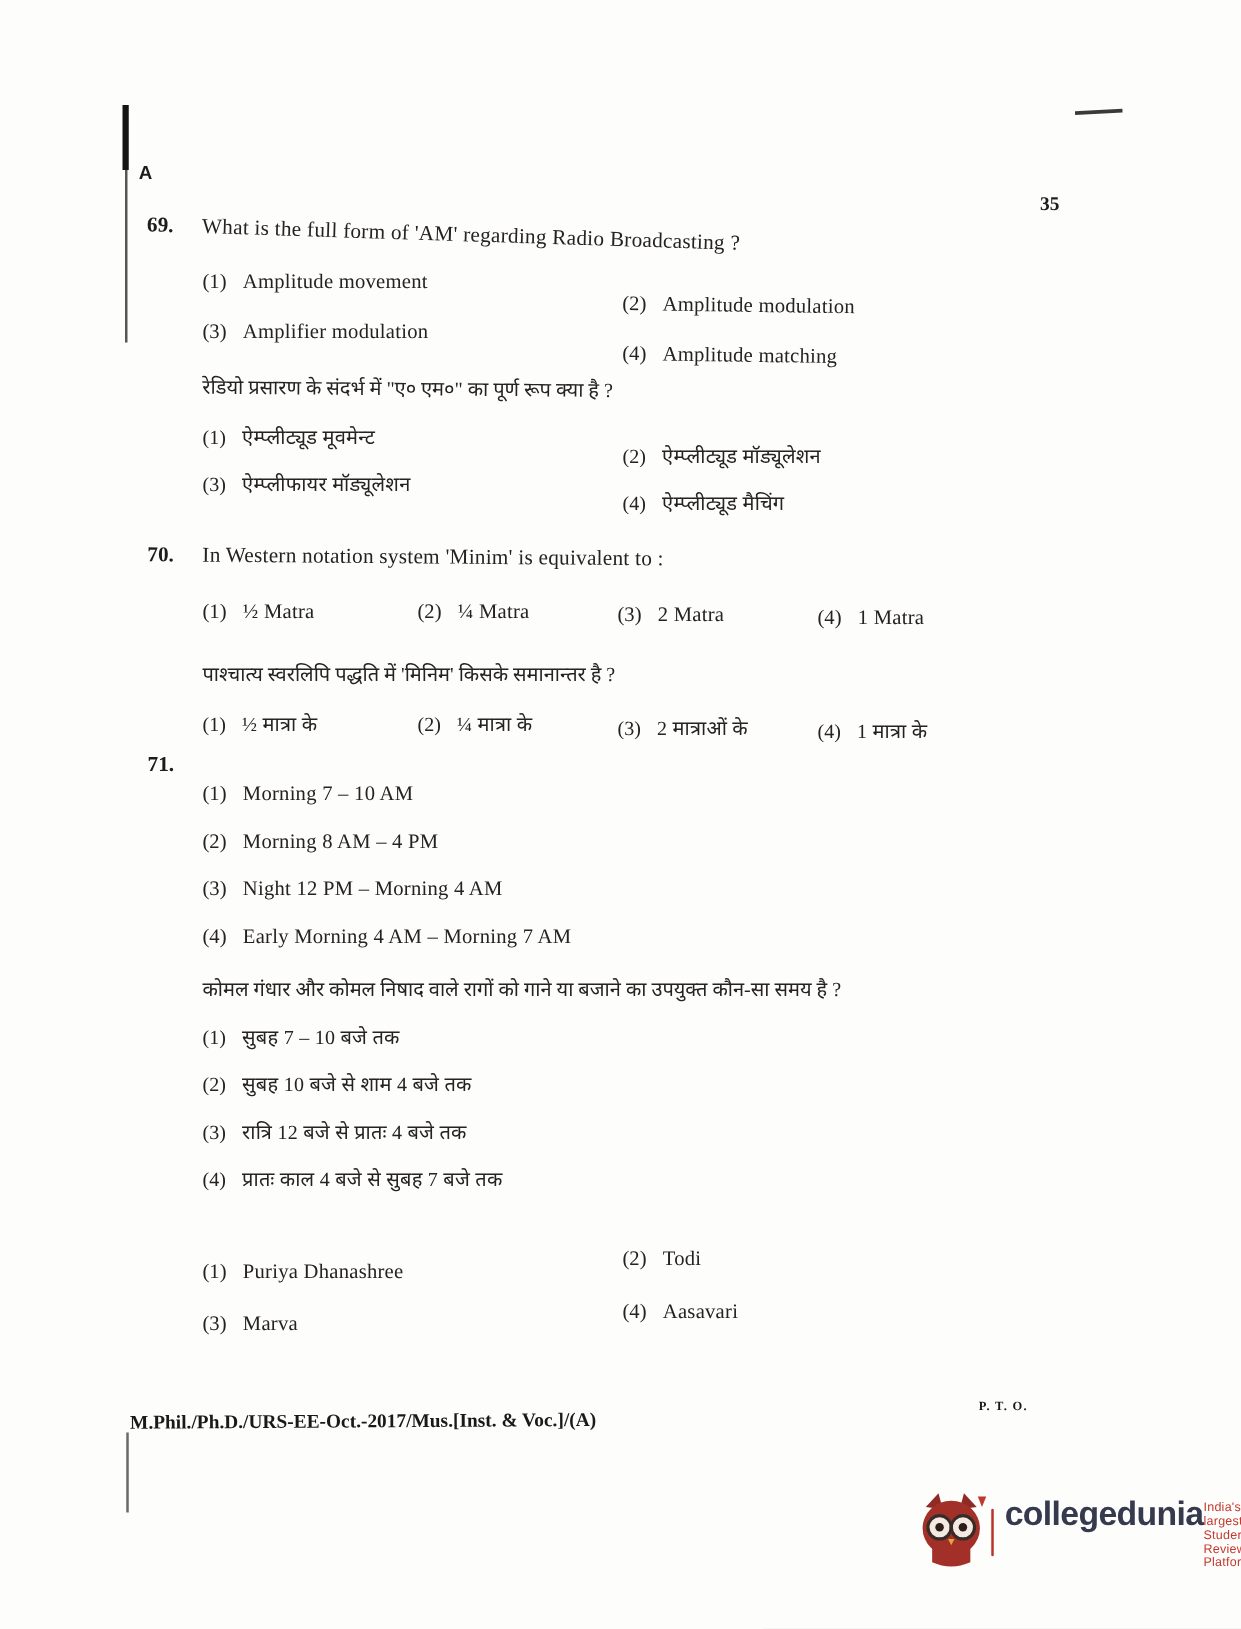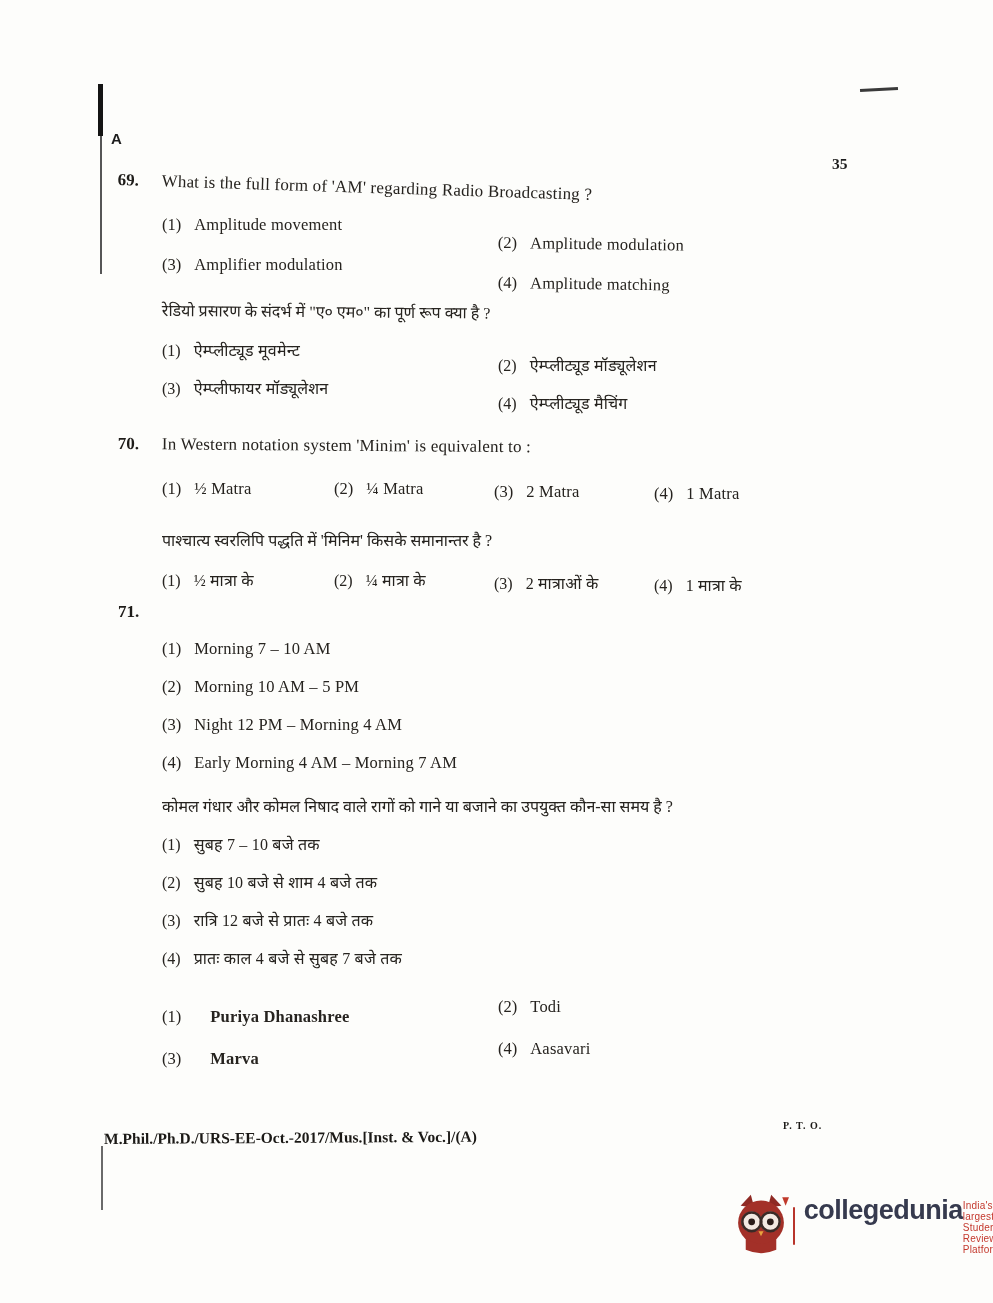--- a/index.html
+++ b/index.html
@@ -65,21 +65,21 @@
   .shift-down-sm { position: relative; top: 15px; }
   .shift-up { position: relative; top: -10px; }
   .nudge-3 { position: relative; top: 3px; }
   .nudge-4 { position: relative; top: 5px; }
 
   .opt-stack { display: flex; font-size: 16.5px; line-height: 22px; margin-left: 44px; margin-bottom: 16px; }
 
   .q-hindi { margin-left: 44px; margin-top: 24px; font-size: 16px; line-height: 22px; }
   .q-hindi.tight { margin-top: 30px; }
   .hi { font-size: 16px; }
-  .bold-opt .opt-label { font-weight: 700; margin-left: 16px; }
+  .bold-opt .opt-label { font-weight: 400; }
 
   .footer-code {
     position: absolute; left: 104px; top: 1130px;
     font-weight: 700; font-size: 15.5px; color: #1b1916;
   }
   .pto {
     position: absolute; left: 783px; top: 1120px;
     font-weight: 700; font-size: 10px; letter-spacing: 1px; color: #1b1916;
   }
 
@@ -198,30 +198,30 @@
         <span class="opt-label">2 मात्राओं के</span>
       </div>
       <div class="opt hi nudge-4">
         <span class="opt-num">(4)</span>
         <span class="opt-label">1 मात्रा के</span>
       </div>
     </div>
   </div>
 
   <div class="q-block" id="q71">
-    <div class="q-head" style="margin-bottom:14px;">
+    <div class="q-head" style="margin-bottom:0;">
       <span class="q-num">71.</span>
     </div>
     <div class="opt-stack">
       <span class="opt-num">(1)</span>
       <span class="opt-label">Morning 7 – 10 AM</span>
     </div>
     <div class="opt-stack">
       <span class="opt-num">(2)</span>
-      <span class="opt-label">Morning 10 AM – 5 PM</span>
+      <span class="opt-label">Morning 8 AM – 4 PM</span>
     </div>
     <div class="opt-stack">
       <span class="opt-num">(3)</span>
       <span class="opt-label">Night 12 PM – Morning 4 AM</span>
     </div>
     <div class="opt-stack">
       <span class="opt-num">(4)</span>
       <span class="opt-label">Early Morning 4 AM – Morning 7 AM</span>
     </div>
     <div class="q-hindi" style="margin-top:22px; margin-bottom:16px;">कोमल गंधार और कोमल निषाद वाले रागों को गाने या बजाने का उपयुक्त कौन-सा समय है ?</div>

